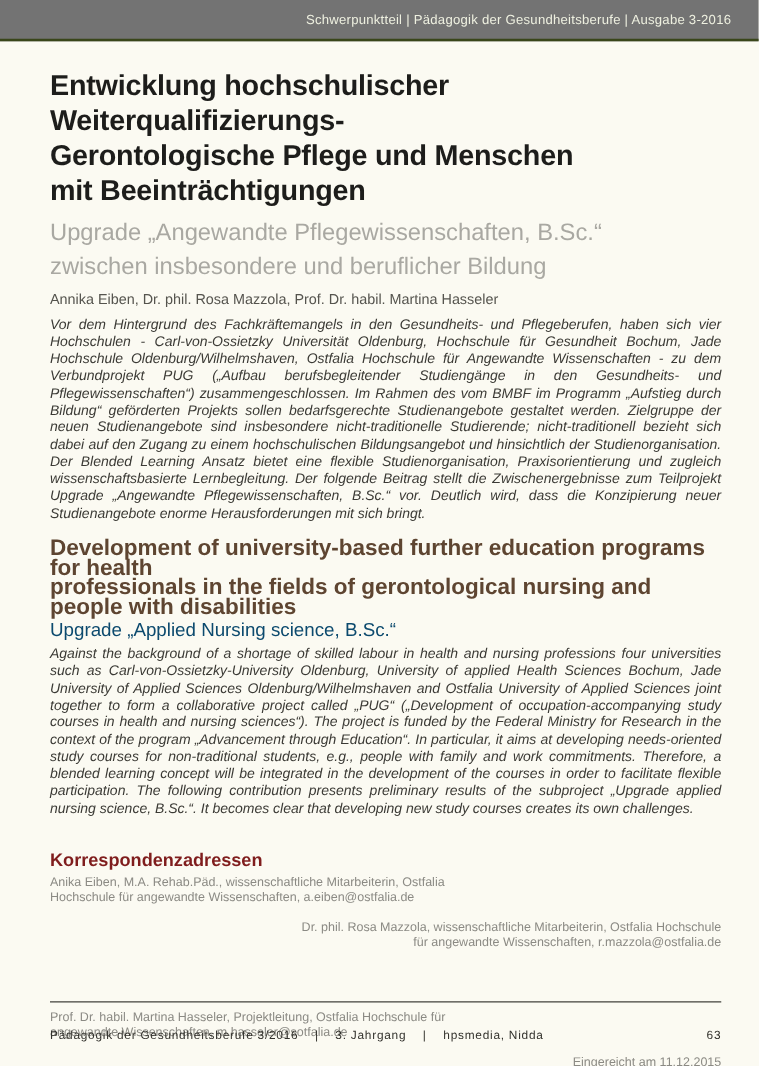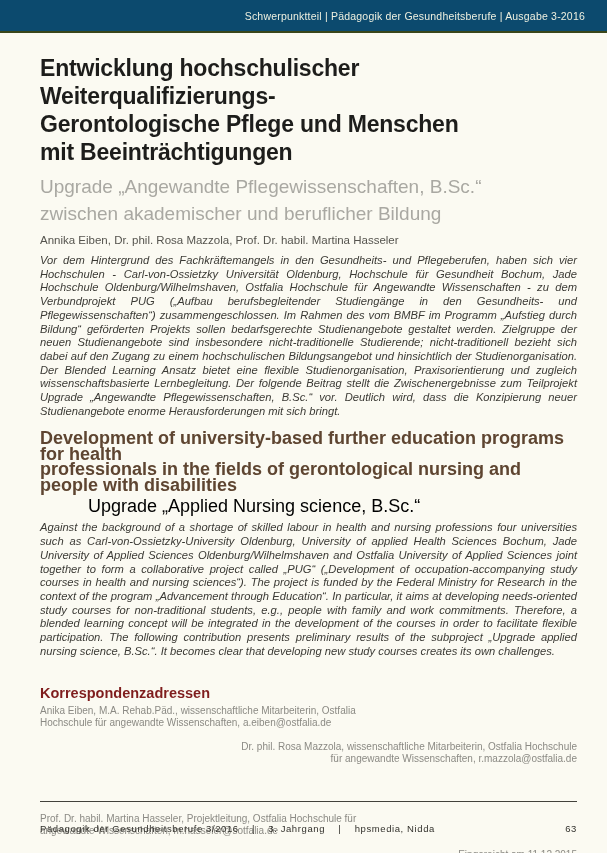--- a/index.html
+++ b/index.html
@@ -5,21 +5,21 @@
   * { margin: 0; padding: 0; box-sizing: border-box; }
   html, body { width: 607px; height: 853px; }
   body {
     position: relative;
     background: #fbfaf2;
     font-family: "Liberation Sans", sans-serif;
     overflow: hidden;
   }
   .header-bar {
     height: 33px;
-    background: #0c4a6e;
+    background: #737373;
     border-bottom: 2px solid #39461a;
     display: flex;
     align-items: center;
     justify-content: flex-end;
     padding-right: 22px;
   }
   .header-bar-text {
     color: #eef0e0;
     font-size: 10.5px;
     letter-spacing: 0.2px;
@@ -55,23 +55,22 @@
   }
   .english-title-block { margin-top: 13px; }
   .english-title-line {
     font-size: 18px;
     line-height: 15.5px;
     font-weight: bold;
     color: #5e4531;
   }
   .english-subtitle {
     margin-top: 3px;
-    font-size: 18px;
-    color: #000000;
-    margin-left: 48px;
+    font-size: 15px;
+    color: #0c4a6e;
   }
   .abstract-en { margin-top: 4px; }
   .korr-heading {
     margin-top: 27px;
     font-size: 14.5px;
     font-weight: bold;
     color: #7f1d1d;
   }
   .address {
     margin-top: 4px;
@@ -113,21 +112,21 @@
 <div class="content">
 
   <div>
     <div class="title-line">Entwicklung hochschulischer Weiterqualifizierungs-</div>
     <div class="title-line">Gerontologische Pflege und Menschen</div>
     <div class="title-line">mit Beeinträchtigungen</div>
   </div>
 
   <div class="subtitle-block">
     <div class="subtitle-line">Upgrade „Angewandte Pflegewissenschaften, B.Sc.“</div>
-    <div class="subtitle-line">zwischen akademischer und beruflicher Bildung</div>
+    <div class="subtitle-line">zwischen insbesondere und beruflicher Bildung</div>
   </div>
 
   <div class="authors">Annika Eiben, Dr. phil. Rosa Mazzola, Prof. Dr. habil. Martina Hasseler</div>
 
   <div class="abstract">Vor dem Hintergrund des Fachkräftemangels in den Gesundheits- und Pflegeberufen, haben sich vier Hochschulen - Carl-von-Ossietzky Universität Oldenburg, Hochschule für Gesundheit Bochum, Jade Hochschule Oldenburg/Wilhelmshaven, Ostfalia Hochschule für Angewandte Wissenschaften - zu dem Verbundprojekt PUG („Aufbau berufsbegleitender Studiengänge in den Gesundheits- und Pflegewissenschaften“) zusammengeschlossen. Im Rahmen des vom BMBF im Programm „Aufstieg durch Bildung“ geförderten Projekts sollen bedarfsgerechte Studienangebote gestaltet werden. Zielgruppe der neuen Studienangebote sind insbesondere nicht-traditionelle Studierende; nicht-traditionell bezieht sich dabei auf den Zugang zu einem hochschulischen Bildungsangebot und hinsichtlich der Studienorganisation. Der Blended Learning Ansatz bietet eine flexible Studienorganisation, Praxisorientierung und zugleich wissenschaftsbasierte Lernbegleitung. Der folgende Beitrag stellt die Zwischenergebnisse zum Teilprojekt Upgrade „Angewandte Pflegewissenschaften, B.Sc.“ vor. Deutlich wird, dass die Konzipierung neuer Studienangebote enorme Herausforderungen mit sich bringt.</div>
 
   <div class="english-title-block">
     <div class="english-title-line">Development of university-based further education programs for health</div>
     <div class="english-title-line">professionals in the fields of gerontological nursing and people with disabilities</div>
   </div>

